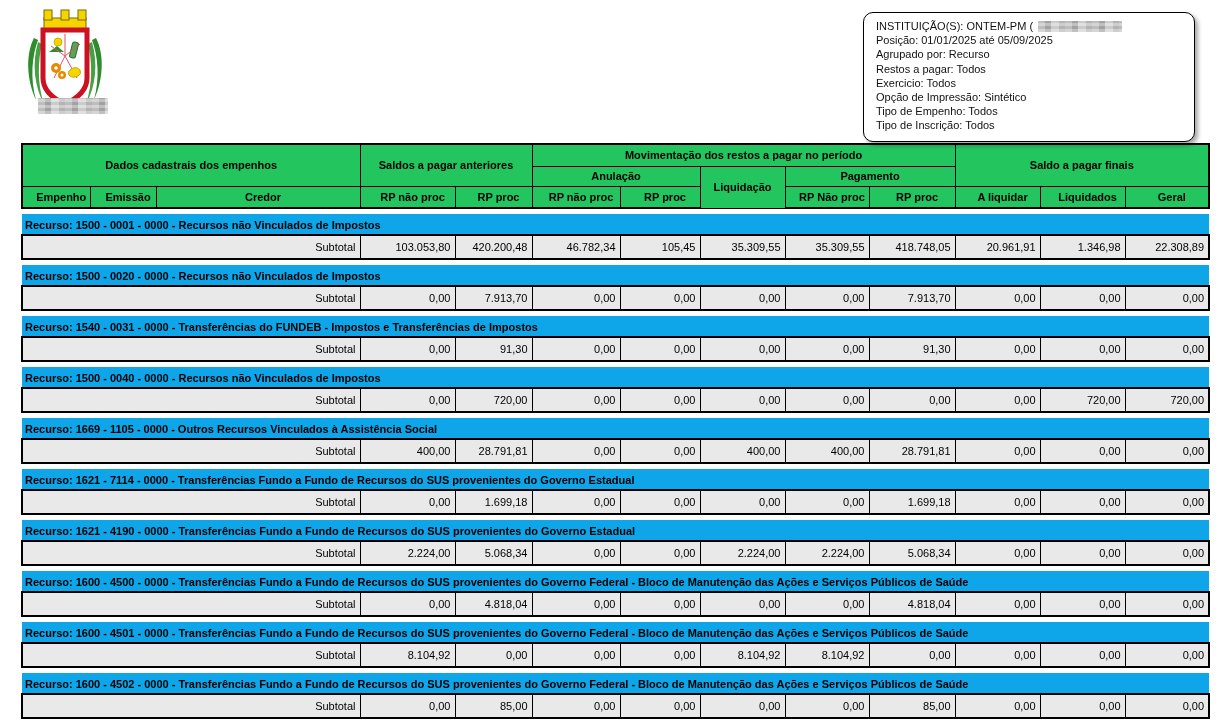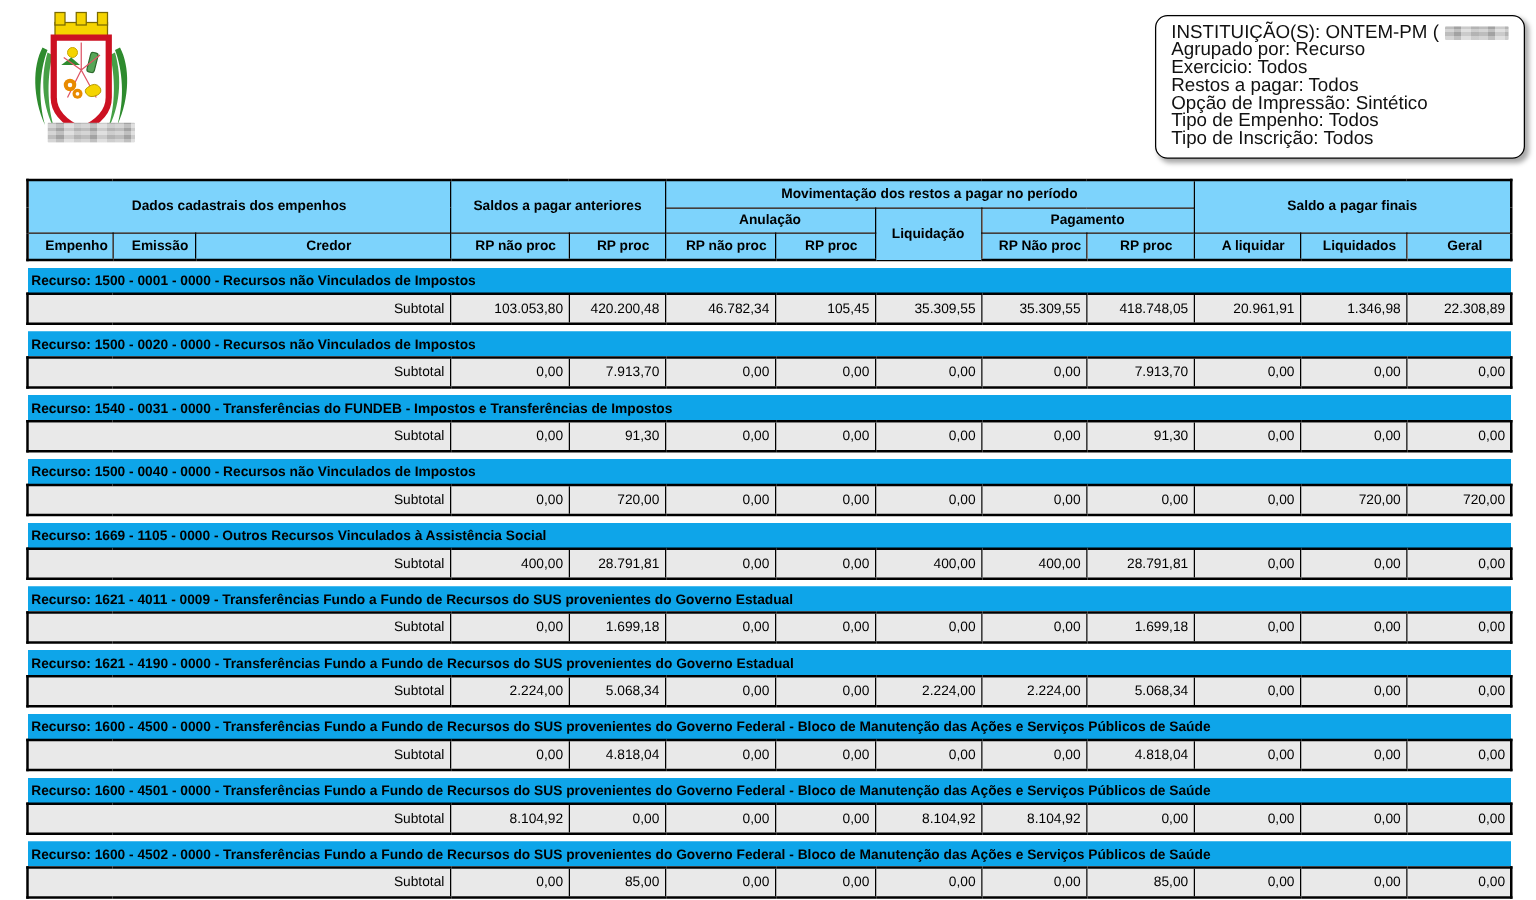--- a/index.html
+++ b/index.html
@@ -29,35 +29,35 @@
       repeating-linear-gradient(0deg, rgba(255,255,255,.2) 0 3px, rgba(0,0,0,.08) 3px 6px),
       repeating-linear-gradient(90deg, #b8b8b8 0 8px, #9f9f9f 8px 15px, #cfcfcf 15px 22px, #adadad 22px 29px); }
   .r3 { width:160px; height:13px; }
   .r4 { width:208px; height:14px; }
   .r5 { width:232px; height:14px; }
   .r6 { width:156px; height:13px; }
   .logo-redact { position:absolute; left:38px; top:98px; width:70px; height:16px; }
 
   
   .filters-box {
-    position:absolute; right:9px; top:12px; width:296px;
+    position:absolute; right:34px; top:12px; width:332px;
     border:1px solid #000; border-radius:10px; background:#fff;
     padding:6px 12px 8px 12px; box-shadow:3px 3px 4px rgba(0,0,0,.35);
-    font-size:15px; line-height:14.2px; color:#111;
+    font-size:11px; line-height:14.2px; color:#111;
   }
   .filters-line { white-space:nowrap; display:flex; align-items:center; }
   .filters-redact { width:84px; height:11px; margin-left:5px; }
 
   
   .report-table {
     border-collapse:collapse; table-layout:fixed;
     width:1187px; margin-left:21px;
   }
   .report-table th {
-    background:#7dd3fc; border:1px solid #000;
+    background:#22c55e; border:1px solid #000;
     font-size:11px; font-weight:bold; text-align:center; padding:1px 2px;
     overflow:hidden; white-space:nowrap;
   }
   tr.h1 th { border-top:2px solid #000; }
   tr.h1 > th:first-child, tr.h3 > th:first-child { border-left:2px solid #000;margin-top:45px; }
   tr.h1 > th:last-child, tr.h3 > th:last-child { border-right:2px solid #000; }
   tr.h1 { height:22px; } tr.h2 { height:20px; } tr.h3 { height:22px; }
   tr.h3 th { border-bottom:2px solid #000;padding-left:12px; }
 
   tr.spacer td { border:none; height:6px; padding:0; background:#fff; }
@@ -105,23 +105,24 @@
     <path d="M46 62 q6 -5 10 0 q2 4 -2 6 q-6 3 -9 -1 q-2 -3 1 -5 Z" fill="#f5d400" stroke="#b89a00" stroke-width="0.8"></path>
   </svg>
   <span class="redact logo-redact"></span>
 
 
   <div class="filters-box">
     <div class="filters-line">
       <span>INSTITUIÇÃO(S): ONTEM-PM (</span>
       <span class="redact filters-redact"></span>
     </div>
+    <div class="filters-line">Posição: 01/01/2025 até 05/09/2025</div>
     <div class="filters-line">Agrupado por: Recurso</div>
+    <div class="filters-line">Restos a pagar: Todos</div>
     <div class="filters-line">Exercicio: Todos</div>
-    <div class="filters-line">Restos a pagar: Todos</div>
     <div class="filters-line">Opção de Impressão: Sintético</div>
     <div class="filters-line">Tipo de Empenho: Todos</div>
     <div class="filters-line">Tipo de Inscrição: Todos</div>
   </div>
 </div>
 
 <table class="report-table">
   <colgroup>
     <col style="width:68px">
       <col style="width:66px">
@@ -261,21 +262,21 @@
     <td class="num">28.791,81</td>
     <td class="num">0,00</td>
     <td class="num">0,00</td>
     <td class="num">0,00</td>
   </tr>
 
   <tr class="spacer">
         <td colspan="13"></td>
       </tr>
   <tr class="group-title">
-        <td colspan="13">Recurso: 1621 - 4011 - 0009 - Transferências Fundo a Fundo de Recursos do SUS provenientes do Governo Estadual</td>
+        <td colspan="13">Recurso: 1621 - 7114 - 0000 - Transferências Fundo a Fundo de Recursos do SUS provenientes do Governo Estadual</td>
       </tr>
   <tr class="subtotal">
     <td colspan="3" class="sub-label">Subtotal</td>
     <td class="num">0,00</td>
     <td class="num">1.699,18</td>
     <td class="num">0,00</td>
     <td class="num">0,00</td>
     <td class="num">0,00</td>
     <td class="num">0,00</td>
     <td class="num">1.699,18</td>

